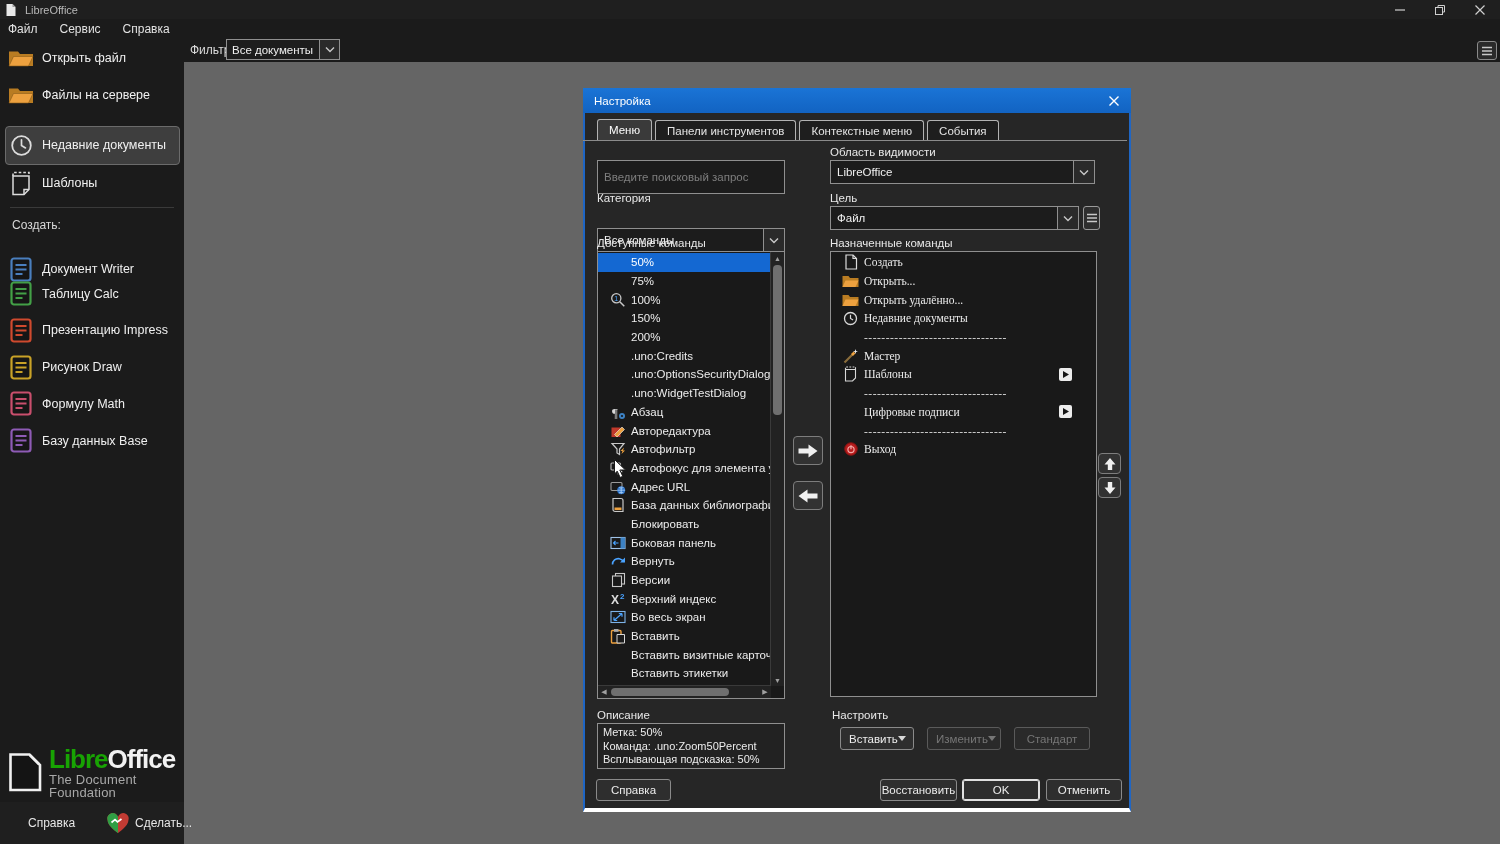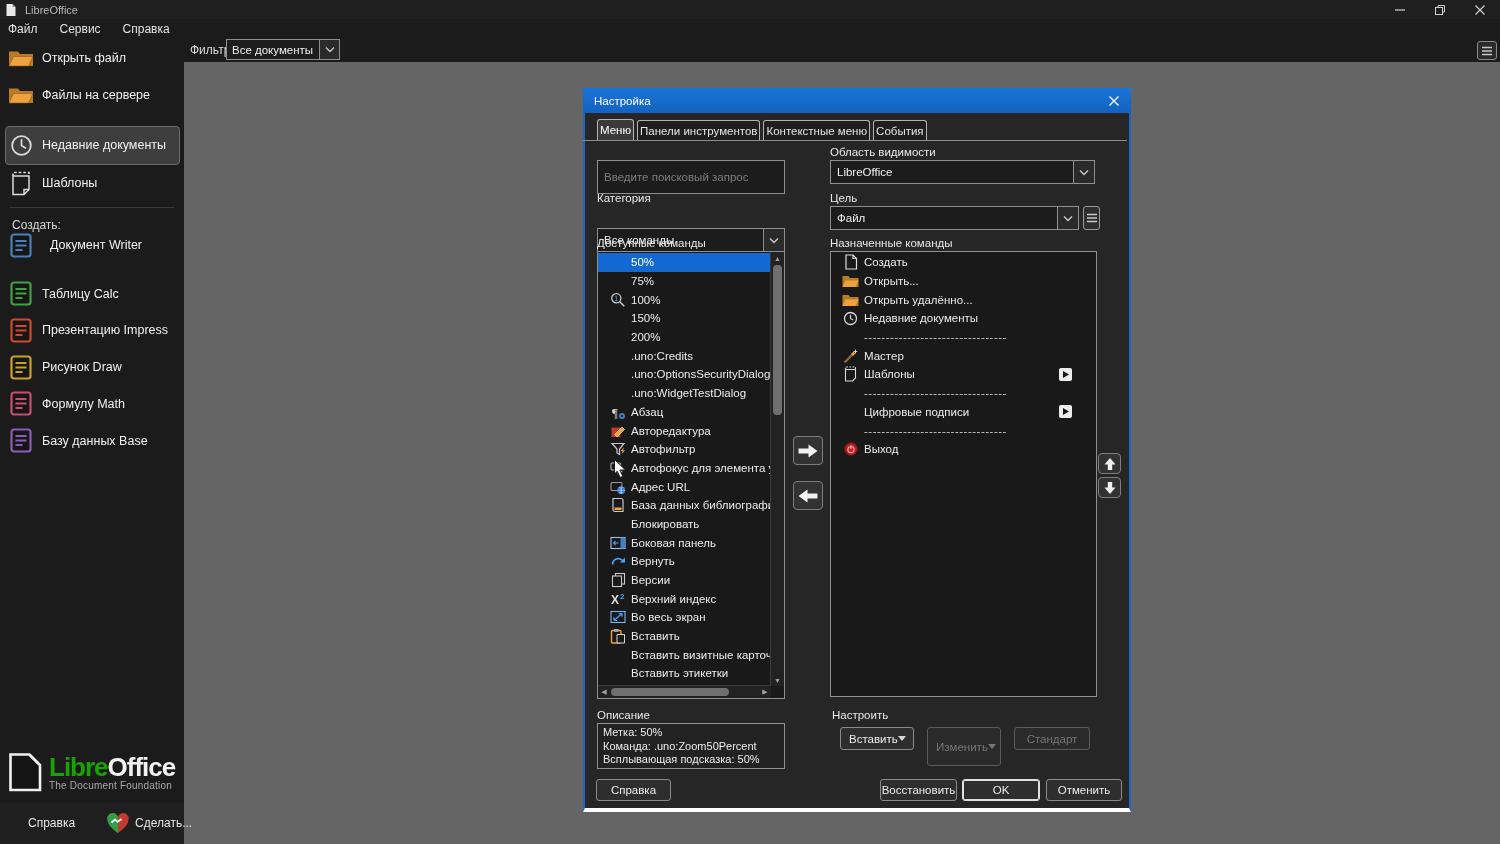--- a/index.html
+++ b/index.html
@@ -28,47 +28,47 @@
   .side-item .ic{width:42px;display:flex;justify-content:center;}
   .side-item .lbl{font-size:12.5px;color:#f0f0f0;white-space:nowrap;}
   .side-sel{position:absolute;left:5px;top:126px;width:173px;height:37px;background:#3e3e3e;border:1px solid #6b6b6b;border-radius:4px;}
   .side-sep{left:10px;top:207px;width:164px;height:1px;background:#3a3a3a;}
   .create-label{left:12px;top:218px;font-size:12px;color:#d8d8d8;}
   .logo-block{left:8px;top:748px;width:176px;height:48px;display:flex;align-items:center;}
   .logo-text{margin-left:7px;line-height:1;}
   .logo-line1{font-size:26px;font-weight:bold;letter-spacing:-1px;}
   .logo-libre{color:#18a303;}
   .logo-office{color:#f2f2f2;}
-  .logo-tag{font-size:10px;color:#a8a8a8;margin-top:1px;letter-spacing:0.2px;}
+  .logo-tag{font-size:13px;color:#a8a8a8;margin-top:1px;letter-spacing:0.2px;}
   .side-footer{left:0;top:802px;width:184px;height:42px;background:#1f1f1f;display:flex;align-items:center;}
   .footer-help{font-size:12px;color:#e6e6e6;margin-left:28px;}
   .footer-donate{display:flex;align-items:center;margin-left:30px;}
   .footer-donate .lbl{font-size:12px;color:#e6e6e6;margin-left:4px;}
   
   .dialog{left:583px;top:88px;width:548px;height:724px;background:#262626;
           border-left:2px solid #1f66c4;border-right:2px solid #1f66c4;border-bottom:4px solid #ffffff;box-sizing:border-box;}
   .dlg-title{position:absolute;left:-2px;top:0;width:548px;height:25px;background:linear-gradient(#1a74d6,#1263c2);display:flex;align-items:center;}
   .dlg-title .t{font-size:11.5px;color:#fff;margin-left:11px;}
   .dlg-close{position:absolute;right:8px;top:4px;width:18px;height:17px;display:flex;align-items:center;justify-content:center;}
   .dlg-body{position:absolute;left:-2px;top:25px;width:544px;height:697px;}
   .tabbar{position:absolute;left:0;top:7px;width:544px;height:21px;border-bottom:1px solid #8b8b8b;display:flex;align-items:flex-end;padding-left:14px;box-sizing:border-box;}
-  .tab{height:20px;display:flex;align-items:center;padding:0 2px;font-size:11.5px;color:#e4e4e4;
+  .tab{height:20px;display:flex;align-items:center;padding:0 11px;font-size:11.5px;color:#e4e4e4;
        background:#1e1e1e;border:1px solid #b2b2b2;border-bottom:none;border-radius:3px 3px 0 0;margin-right:3px;box-sizing:border-box;}
   .tab.active{background:#3a3a3a;color:#fff;height:21px;}
   .flabel{position:absolute;font-size:11.5px;color:#e8e8e8;white-space:nowrap;}
   .tinput{position:absolute;background:#1c1c1c;border:1px solid #8f8f8f;box-sizing:border-box;
           font-family:"Liberation Sans",sans-serif;font-size:11.5px;color:#f0f0f0;padding:16px 6px;outline:none;}
   .tinput::placeholder{color:#7e7e7e;}
   .seldd{position:absolute;background:#1c1c1c;border:1px solid #8f8f8f;box-sizing:border-box;display:flex;align-items:center;}
   .seldd .val{flex:1;font-size:11.5px;color:#f0f0f0;padding-left:6px;white-space:nowrap;overflow:hidden;}
   .seldd .cell{width:20px;align-self:stretch;border-left:1px solid #8f8f8f;background:#2a2a2a;display:flex;align-items:center;justify-content:center;}
   .menu-btn{position:absolute;background:#2e2e2e;border:1px solid #9a9a9a;border-radius:3px;box-sizing:border-box;display:flex;align-items:center;justify-content:center;}
   .cmdlist{position:absolute;background:#191919;border:1px solid #8f8f8f;box-sizing:border-box;overflow:hidden;}
   .rows{position:absolute;left:0;top:1px;right:13px;}
-  .rows.full{right:6px;}
+  .rows.full{right:6px;font-family:Liberation Serif, serif;}
   .row{display:flex;align-items:center;height:18.7px;padding-left:10px;font-size:11.5px;color:#ececec;white-space:nowrap;}
   .row .ic{width:19px;height:16px;margin-right:4px;display:flex;align-items:center;justify-content:center;flex:none;}
   .row.sel{background:#1468d2;color:#fff;}
   .row .dash{color:#cfcfcf;letter-spacing:0.5px;}
   .submenu-btn{margin-left:auto;margin-right:18px;width:13px;height:13px;background:#ececec;border-radius:2px;display:flex;align-items:center;justify-content:center;}
   
   .vscroll{position:absolute;right:0;top:0;width:13px;bottom:12px;background:#222;border-left:1px solid #3a3a3a;}
   .hscroll{position:absolute;left:0;bottom:0;right:13px;height:12px;background:#222;border-top:1px solid #3a3a3a;}
   .sb-arrow{position:absolute;width:13px;height:12px;display:flex;align-items:center;justify-content:center;color:#9f9f9f;font-size:7px;}
   .vthumb{position:absolute;left:2px;width:9px;background:#6f6f6f;border-radius:4px;}
@@ -180,21 +180,21 @@
             <path d="M13 23.5v-5h5" fill="none" stroke="#dcdcdc" stroke-width="1.5"></path>
             <path d="M2 5V1.5h16V5" fill="none" stroke="#dcdcdc" stroke-width="1.5" stroke-dasharray="2.6 2"></path>
           </svg>
         </span>
                  <span class="lbl">Шаблоны</span>
       </div>
     </div>
   <div class="abs side-sep"></div>
   <span class="abs create-label">Создать:</span>
   <div id="side-create">
-      <div class="abs side-item" style="top: 228px; gap: 8px;">
+      <div class="abs side-item" style="top: 252px;">
         <span class="ic">
           <svg width="22" height="25" viewBox="0 0 22 25" style="display:block">
             <rect x="1.5" y="1.5" width="19" height="22" rx="2.5" fill="#161616" stroke="#4a7fbe" stroke-width="2.2"></rect>
             <path d="M5.5 8h11M5.5 12.5h11M5.5 17h7" stroke="#4a7fbe" stroke-width="1.8"></path>
           </svg>
         </span>
                  <span class="lbl">Документ Writer</span>
       </div>
       <div class="abs side-item" style="top: 276.7px;">
         <span class="ic">
@@ -634,21 +634,21 @@
           <div>Метка: 50%</div>
           <div>Команда: .uno:Zoom50Percent</div>
           <div>Всплывающая подсказка: 50%</div>
         </div>
 
       <span class="flabel" style="left:249px;top:596px;">Настроить</span>
       <div class="btn drop" style="left:257px;top:614px;width:74px;height:23px;">
         <span>Вставить</span>
           <span class="caret"></span>
       </div>
-      <div class="btn drop disabled" style="left:344px;top:614px;width:74px;height:39px;">
+      <div class="btn drop disabled" style="left:344px;top:614px;width:74px;height:23px;">
         <span>Изменить</span>
           <span class="caret"></span>
       </div>
       <div class="btn disabled" style="left:431px;top:614px;width:76px;height:23px;">
         <span>Стандарт</span>
       </div>
 
       <div class="btn" style="left:13px;top:666px;width:75px;height:22px;">
           <span>Справка</span>
         </div>

